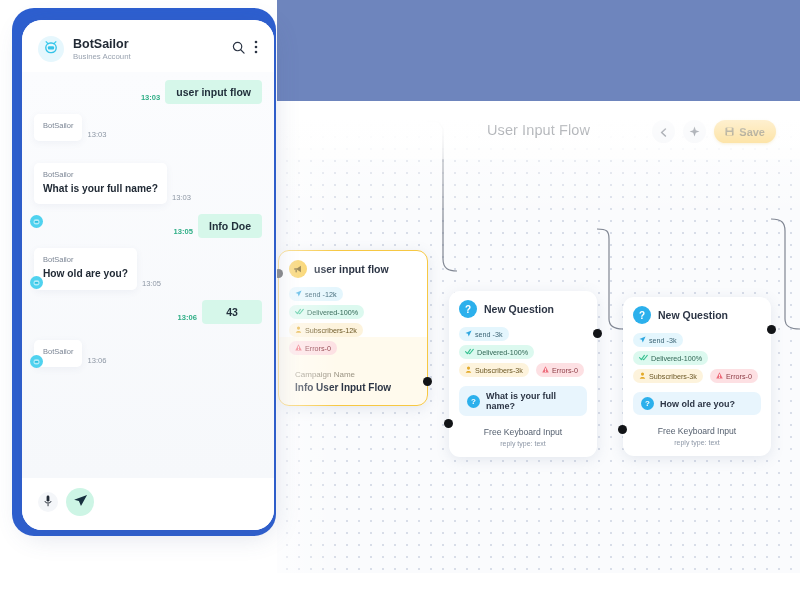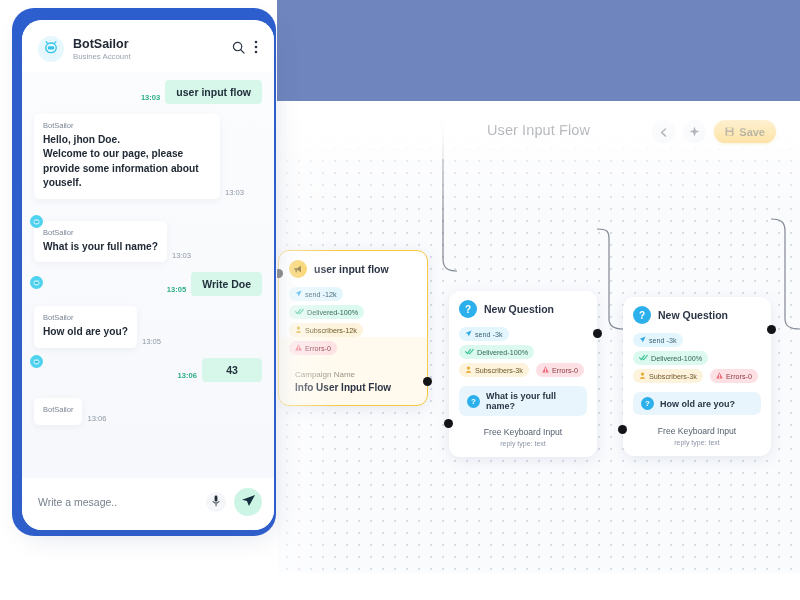--- a/index.html
+++ b/index.html
@@ -431,37 +431,35 @@
     <div class="chat">
 
       <div class="msg-row out">
         <div class="time green">13:03</div>
         <div class="bubble-out">user input flow</div>
       </div>
 
       <div class="msg-row">
         <div class="bubble-in">
           <div class="sender">BotSailor</div>
-          <div class="btext" style="white-space:pre-line;">Hello, jhon Doe.
-Welcome to our page, please provide some information about youself.</div>
         </div>
         <div class="time">13:03</div>
       </div>
 
       <div class="msg-row" style="margin-top:22px;">
         <div class="bubble-in">
           <div class="sender">BotSailor</div>
           <div class="btext">What is your full name?</div>
         </div>
         <div class="time">13:03</div>
       </div>
 
       <div class="msg-row out">
         <div class="time green">13:05</div>
-        <div class="bubble-out">Write Doe</div>
+        <div class="bubble-out">Info Doe</div>
       </div>
 
       <div class="msg-row">
         <div class="bubble-in">
           <div class="sender">BotSailor</div>
           <div class="btext">How old are you?</div>
         </div>
         <div class="time">13:05</div>
       </div>
 
@@ -491,21 +489,20 @@
       </div>
       <div class="botdot" style="top:283px;">
         <svg width="9" height="9" viewBox="0 0 12 12">
             <rect x="2" y="3" width="8" height="7" rx="3" fill="#fff" opacity=".55"></rect>
             <rect x="3.6" y="5.4" width="4.8" height="2.4" rx=".8" fill="#2bbfe0"></rect>
           </svg>
       </div>
     </div>
 
     <div class="composer">
-      <div class="composer-ph">Write a mesage..</div>
       <div class="mic">
         <span>
           <svg width="8" height="12" viewBox="0 0 8 12">
               <rect x="2.6" y="0.6" width="2.8" height="6" rx="1.4" fill="#222a35"></rect>
               <path d="M1 6.2 C1 8.6 7 8.6 7 6.2" fill="none" stroke="#222a35" stroke-width="1"></path>
               <rect x="3.6" y="8.6" width="0.9" height="2.6" fill="#222a35"></rect>
             </svg>
         </span>
       </div>
       <div class="send">

